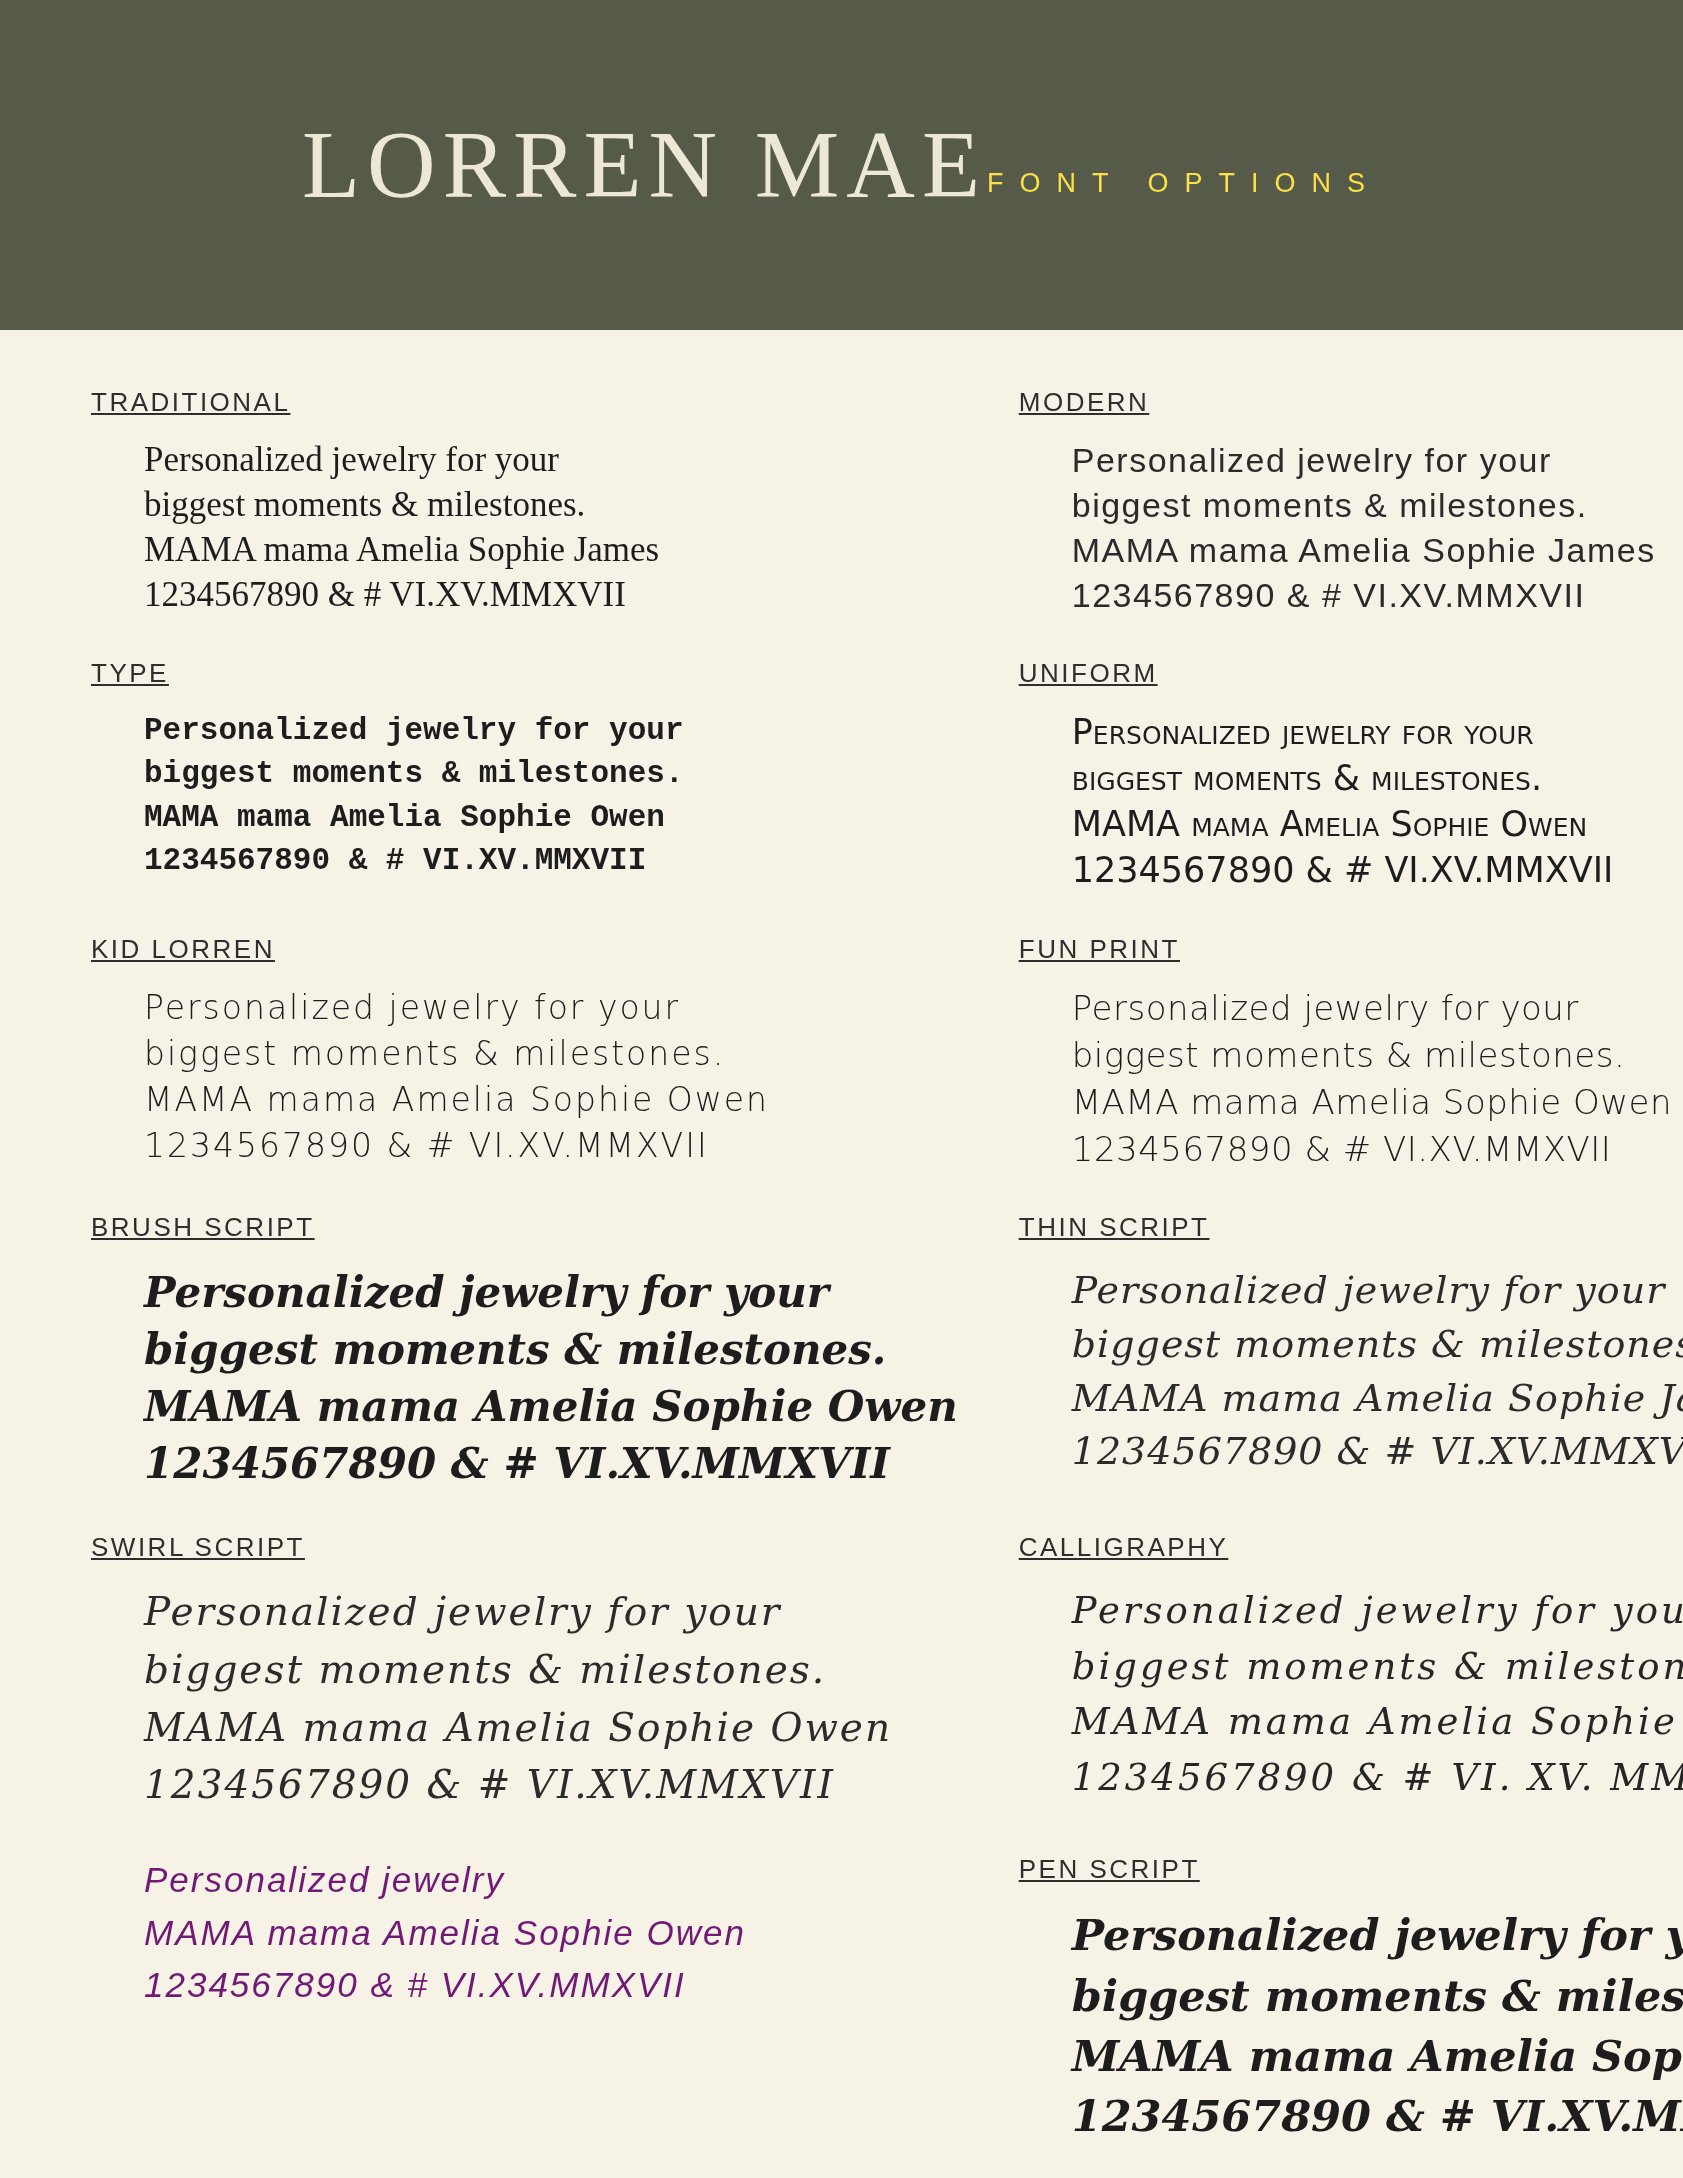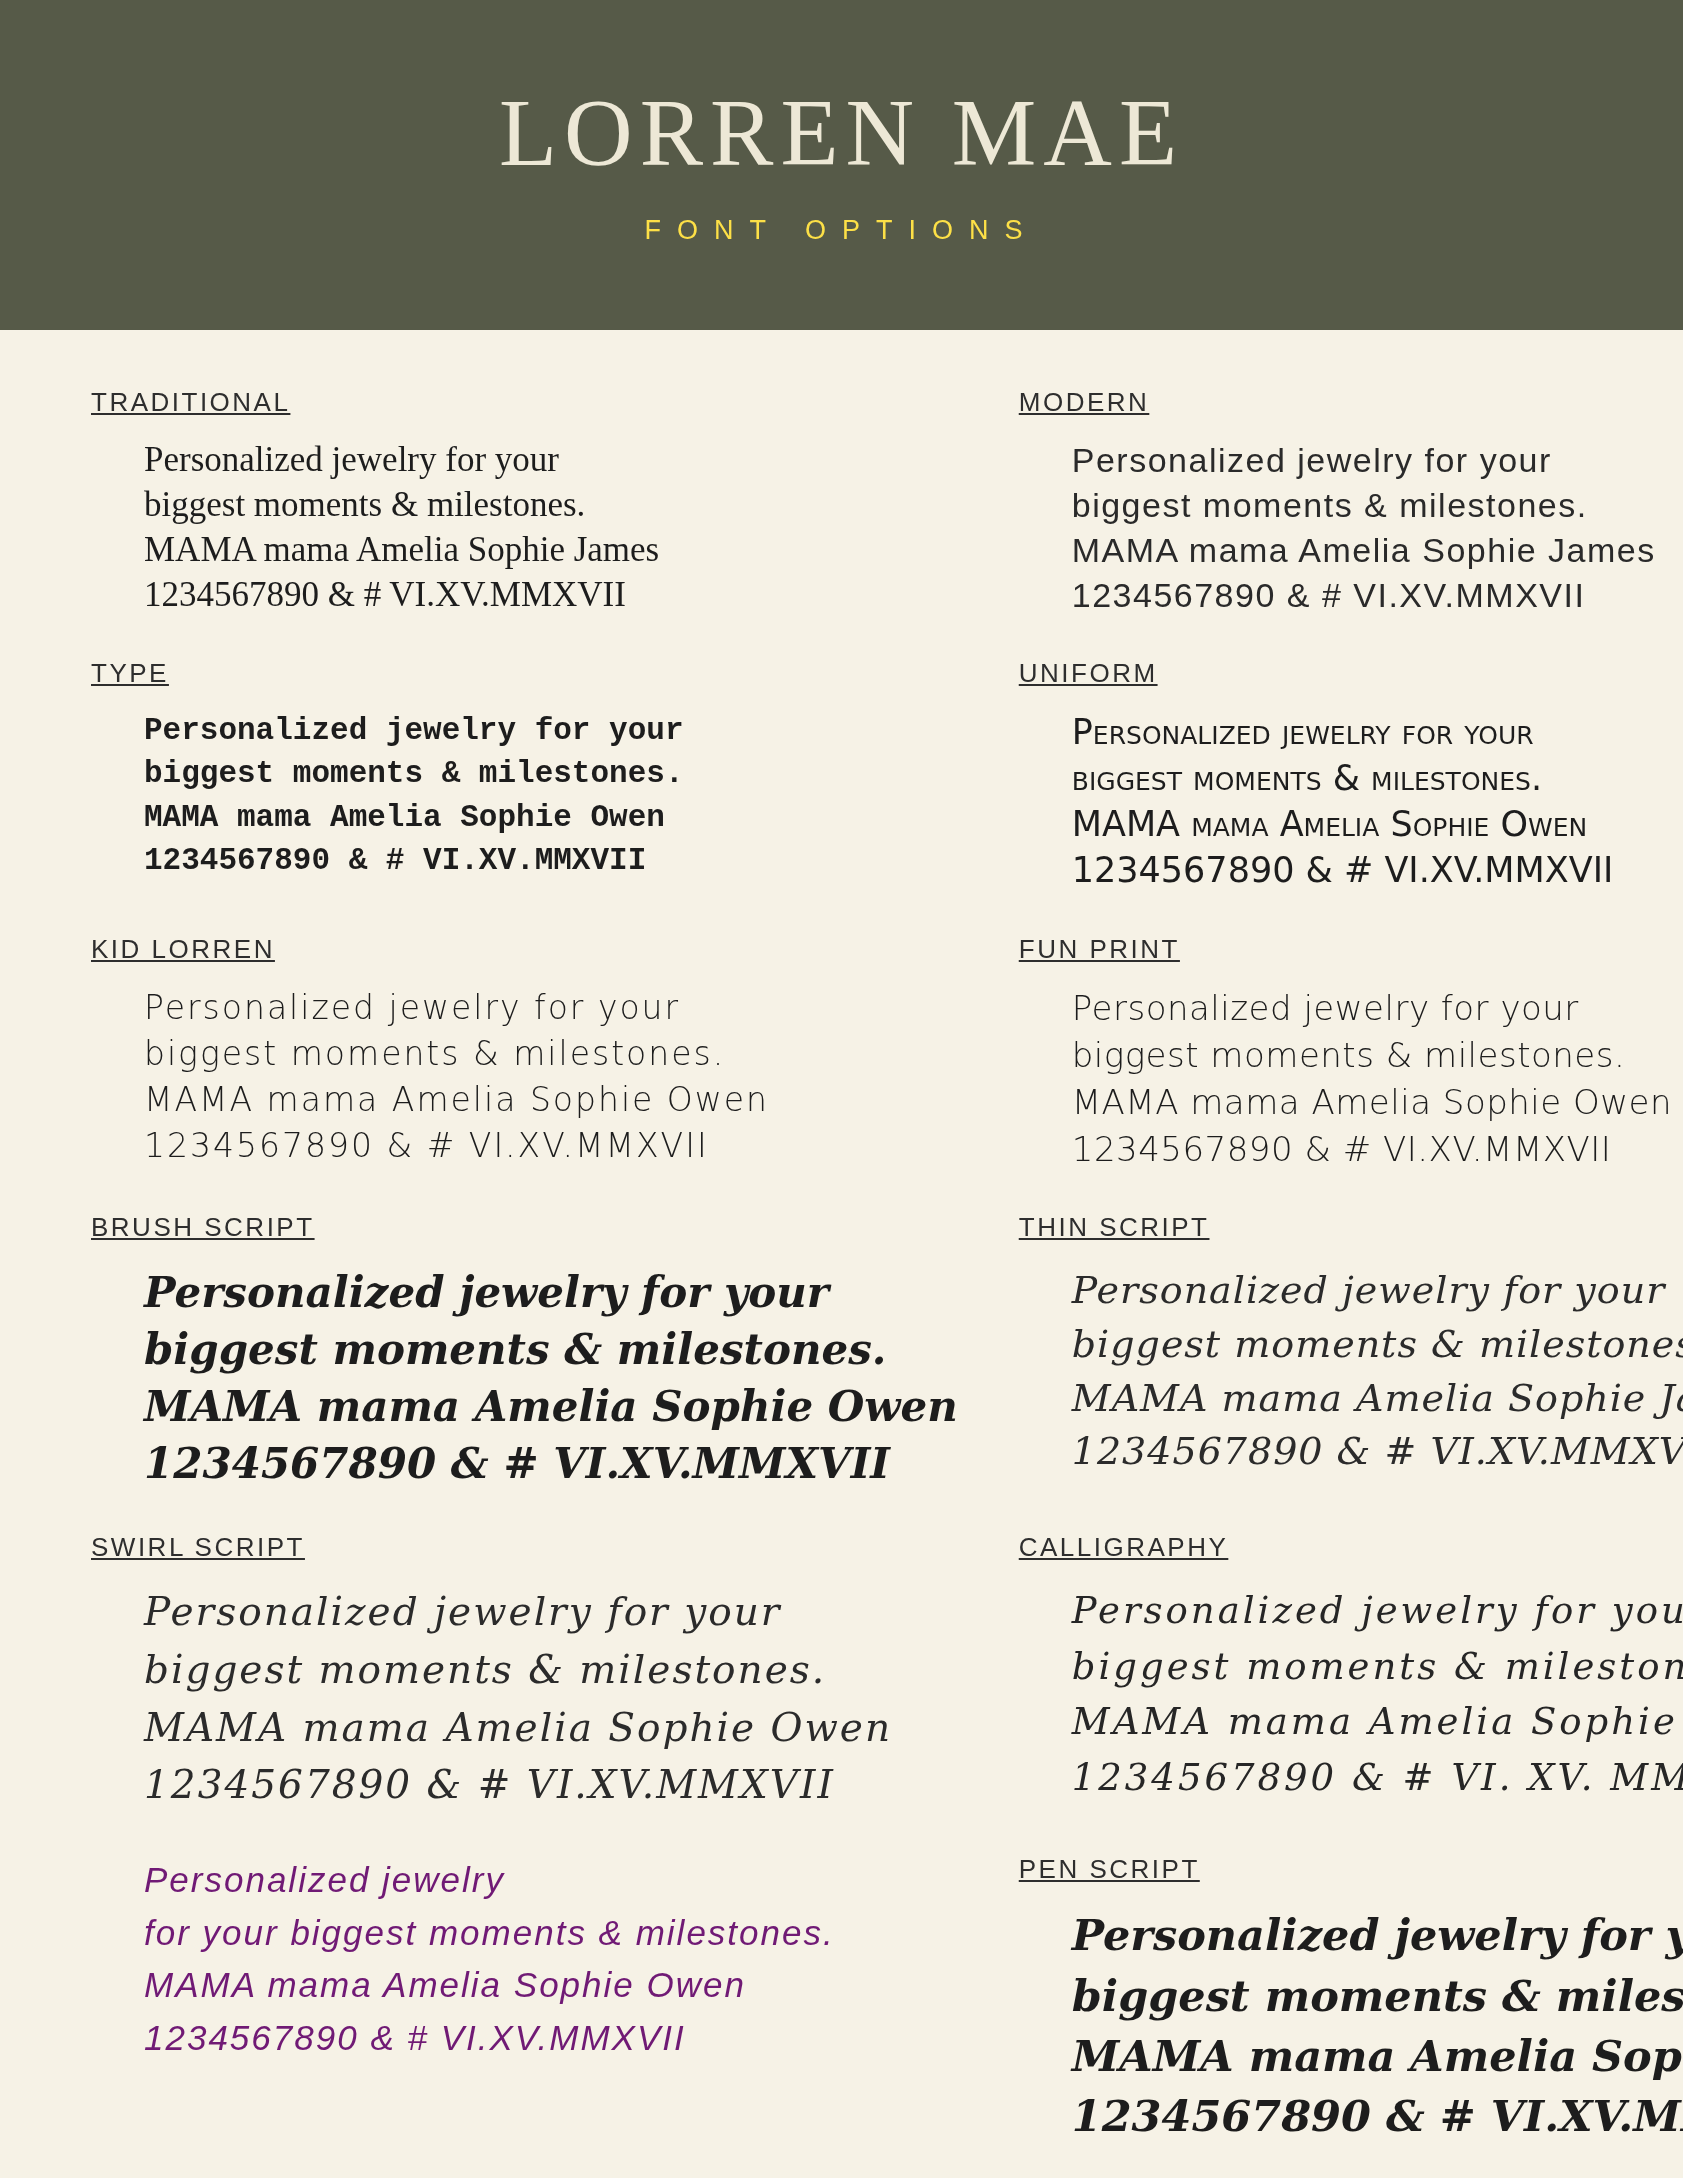--- a/index.html
+++ b/index.html
@@ -9,21 +9,21 @@
     background: #F6F2E6;
     overflow: hidden;
     font-family: "Liberation Sans", sans-serif;
   }
 
   
   .header {
     height: 330px;
     background: #565A48;
     display: flex;
-    flex-direction: column;
+    flex-direction: row;
     align-items: center;
     justify-content: center;
   }
   .brand-title {
     font-family: "Liberation Serif", serif;
     font-size: 95px;
     font-weight: normal;
     letter-spacing: 7px;
     color: #EDE8D6;
     margin: 0;
@@ -223,21 +223,20 @@
       <div class="ln">Personalized jewelry for your</div>
       <div class="ln">biggest moments &amp; milestones.</div>
       <div class="ln">MAMA mama Amelia Sophie Owen</div>
       <div class="ln">1234567890 &amp; # VI. XV. MM XVII</div>
     </div>
   </div>
 
   <div class="cell">
     <div class="sample" data-style="romantic">
       <div class="ln">Personalized jewelry</div>
-      <div class="ln">for your biggest moments &amp; milestones.</div>
       <div class="ln">MAMA mama Amelia Sophie Owen</div>
       <div class="ln">1234567890 &amp; # VI.XV.MMXVII</div>
     </div>
   </div>
 
   <div class="cell">
     <h2 class="label">PEN SCRIPT</h2>
     <div class="sample" data-style="pen-script">
       <div class="ln">Personalized jewelry for your</div>
       <div class="ln">biggest moments &amp; milestones.</div>

